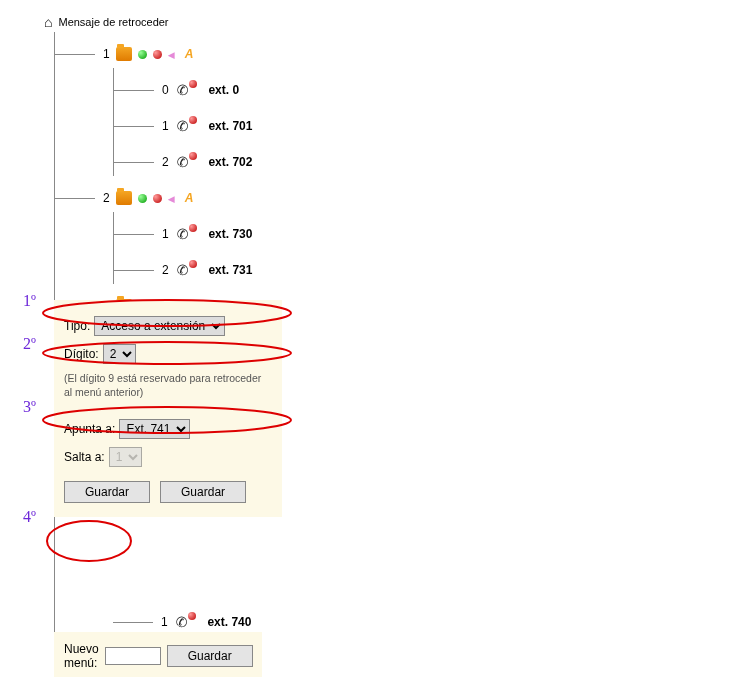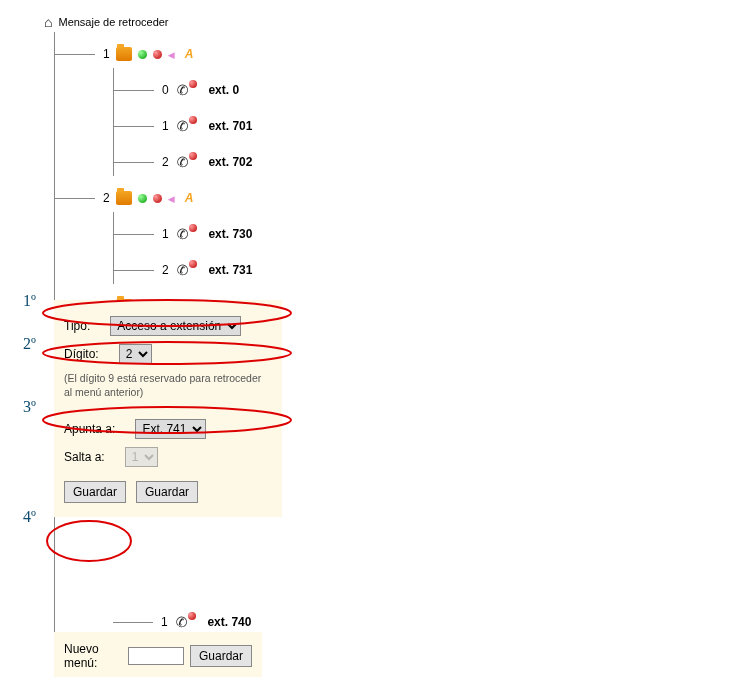--- a/index.html
+++ b/index.html
@@ -82,62 +82,62 @@
   .ext-text { margin-left: 4px; font-weight: bold; }
 
   .form-panel {
     position: absolute;
     left: 54px;
     top: 300px;
     width: 228px;
     background: #fdf9e6;
     padding: 8px 10px 14px 10px;
   }
-  .form-row { margin: 8px 0; display: flex; align-items: center; gap: 20px; }
+  .form-row { margin: 8px 0; display: flex; align-items: center; gap: 4px; }
   .form-label { }
   select, input[type="text"] {
     font-family: Arial, sans-serif;
     font-size: 12px;
     background: #e4e4e4;
     border: 1px solid #888;
     padding: 1px 2px;
   }
   select { background: #ddd; }
   .note {
     font-size: 10.5px;
     color: #555;
     line-height: 1.3;
   }
   .sel-disabled { color: #999; }
   .btn {
     font-family: Arial, sans-serif;
     font-size: 12px;
     background: #e4e4e4;
     border: 1px solid #888;
-    padding: 3px 8px;
+    padding: 3px 20px;
     cursor: pointer;
   }
   .btn-row { margin-top: 14px; display:flex; gap:10px; }
 
   .bottom-bar {
     position: absolute;
     left: 54px;
     top: 632px;
     width: 208px;
     background: #fdf9e6;
     padding: 10px 10px;
     display: flex; align-items: center; gap: 6px;
   }
   .bottom-bar input[type="text"] { width: 56px; background:#fff; }
 
   .anno {
     position: absolute;
     font-family: "Times New Roman", serif;
     font-size: 16px;
-    color: #0c4a6e;
+    color: #6d28d9;
     font-weight: normal;
   }
   svg.ring {
     position: absolute;
     pointer-events: none;
   }
 </style>
 </head>
 <body>
 

